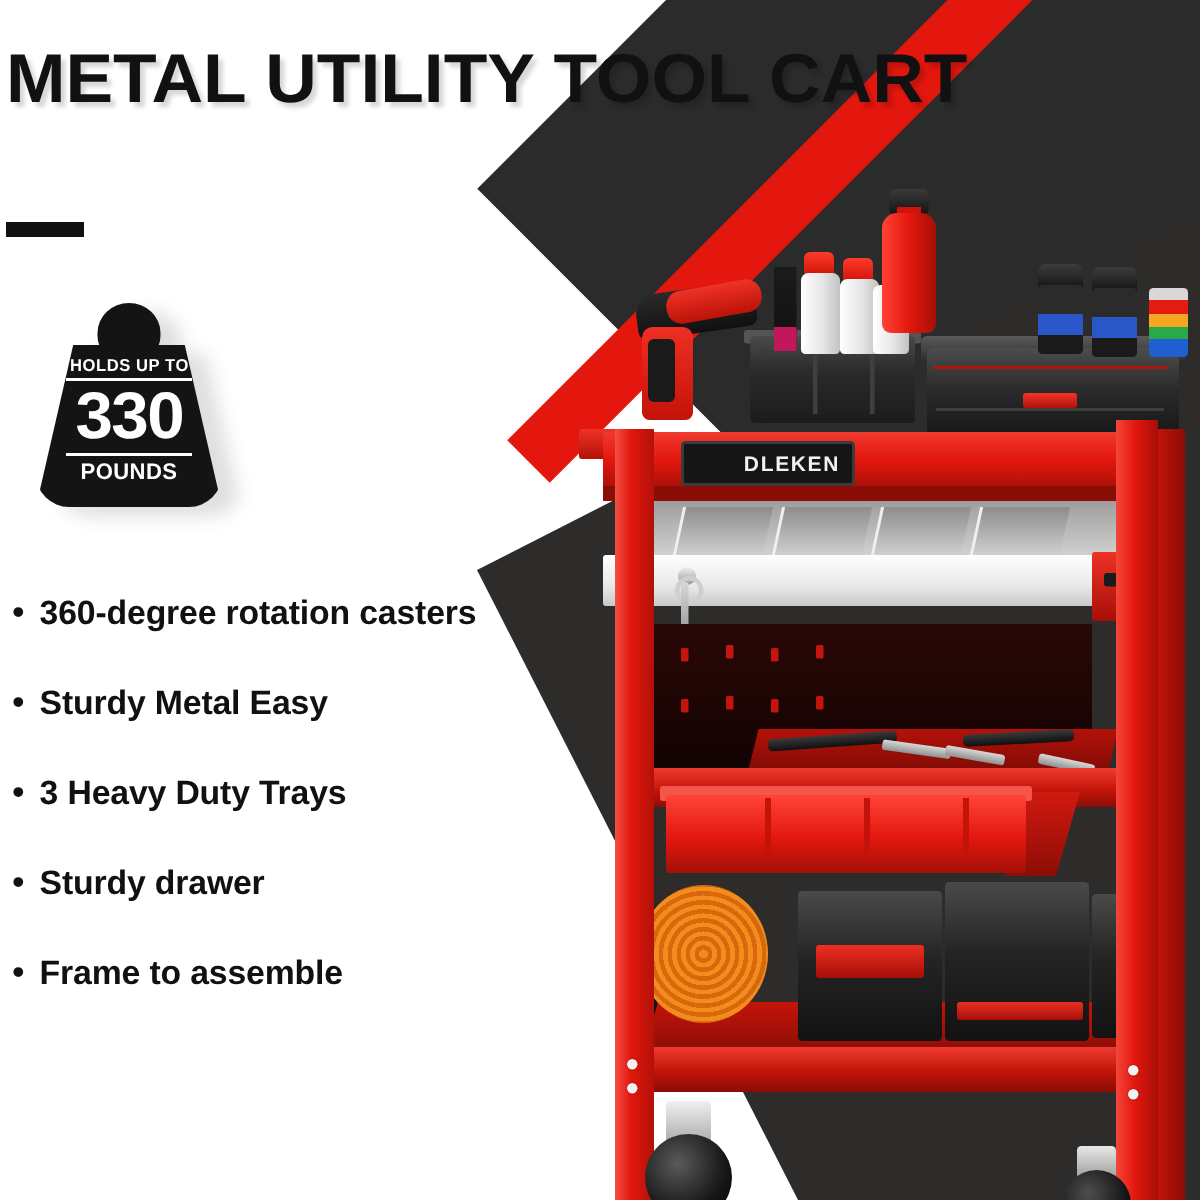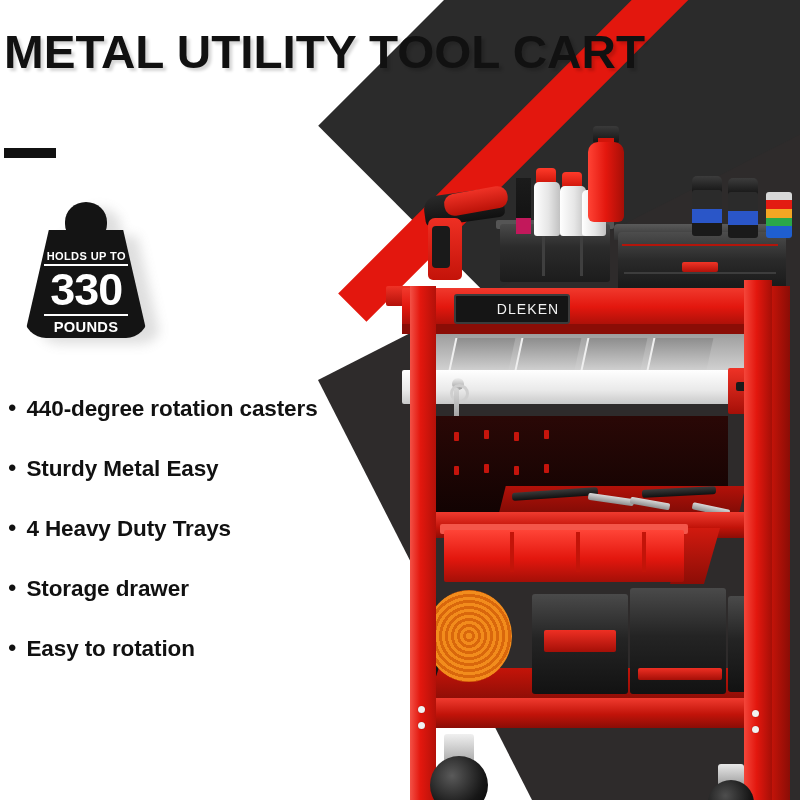--- a/index.html
+++ b/index.html
@@ -89,21 +89,21 @@
     background:#141414;
   }
   .b-body{
     position:absolute;left:6px;top:34px;
     width:124px;height:108px;
     background:#141414;
     border-radius:14px 14px 22px 22px;
     clip-path:polygon(20% 0%,80% 0%,100% 100%,0% 100%);
   }
   .b-text{
-    position:absolute;left:6px;top:42px;
+    position:absolute;left:6px;top:30px;
     width:124px;height:108px;
     display:flex;flex-direction:column;
     align-items:center;justify-content:center;
     color:#ffffff;
   }
   .b-top{
     font-size:11.5px;font-weight:bold;letter-spacing:.4px;
     transform:scaleX(.96);
   }
   .b-rule{width:84px;height:2px;background:#ffffff;margin:2px 0;}
@@ -146,21 +146,21 @@
   .rivet{width:7px;height:7px;border-radius:50%;background:#f2f2f2;box-shadow:0 0 1px #7a0a05;}
 
   
   .top-shelf{left:10px;top:168px;width:388px;height:38px;background:linear-gradient(180deg,#f0392d,#e3170e 50%,#a81008);border-radius:2px;}
   .top-shelf-lip{left:10px;top:204px;width:388px;height:10px;background:#8a0d06;}
   .brand-plate{
     left:62px;top:174px;width:112px;height:26px;
     background:#151515;border:2px solid #3b3b3b;border-radius:3px;
     display:flex;align-items:center;justify-content:center;
   }
-  .brand-text{color:#f2f2f2;font-size:14px;font-weight:normal;letter-spacing:1.1px;padding-left:32px;}
+  .brand-text{color:#f2f2f2;font-size:14px;font-weight:bold;letter-spacing:1.1px;padding-left:32px;}
   .side-tab{left:-6px;top:166px;width:30px;height:20px;background:linear-gradient(180deg,#ef3226,#b31109);border-radius:2px 0 0 2px;}
 
   
   .drill-body{left:36px;top:98px;width:34px;height:62px;background:linear-gradient(180deg,#ee2f23,#c41309);border-radius:7px 7px 5px 5px;}
   .drill-grip{left:40px;top:106px;width:18px;height:42px;background:#1a1a1a;border-radius:4px;}
   .drill-top{left:32px;top:72px;width:80px;height:30px;background:linear-gradient(180deg,#2a2a2a,#101010);border-radius:14px 18px 6px 6px;transform:rotate(-8deg);}
   .drill-top2{left:52px;top:70px;width:64px;height:22px;background:linear-gradient(180deg,#ef3226,#bb1208);border-radius:10px;transform:rotate(-10deg);}
 
   
   .bin{left:108px;top:104px;width:110px;height:58px;background:linear-gradient(180deg,#4a4a4a,#2b2b2b 40%,#1c1c1c);border-radius:3px;}
@@ -254,37 +254,37 @@
       <div class="b-rule"></div>
       <div class="b-num">330</div>
       <div class="b-rule"></div>
       <div class="b-bot">POUNDS</div>
     </div>
   </div>
 
   <div class="features">
     <div class="feature">
       <span class="f-dot">•</span>
-      <span class="f-label">440-degree rotation casters</span>
+      <span class="f-label">360-degree rotation casters</span>
     </div>
     <div class="feature">
       <span class="f-dot">•</span>
       <span class="f-label">Sturdy Metal Easy</span>
     </div>
     <div class="feature">
       <span class="f-dot">•</span>
-      <span class="f-label">4 Heavy Duty Trays</span>
+      <span class="f-label">3 Heavy Duty Trays</span>
     </div>
     <div class="feature">
       <span class="f-dot">•</span>
-      <span class="f-label">Storage drawer</span>
+      <span class="f-label">Sturdy drawer</span>
     </div>
     <div class="feature">
       <span class="f-dot">•</span>
-      <span class="f-label">Easy to rotation</span>
+      <span class="f-label">Frame to assemble</span>
     </div>
   </div>
 
   <div class="product">
 
     <div class="px drill-top"></div>
     <div class="px drill-top2"></div>
     <div class="px drill-body"></div>
     <div class="px drill-grip"></div>
 

